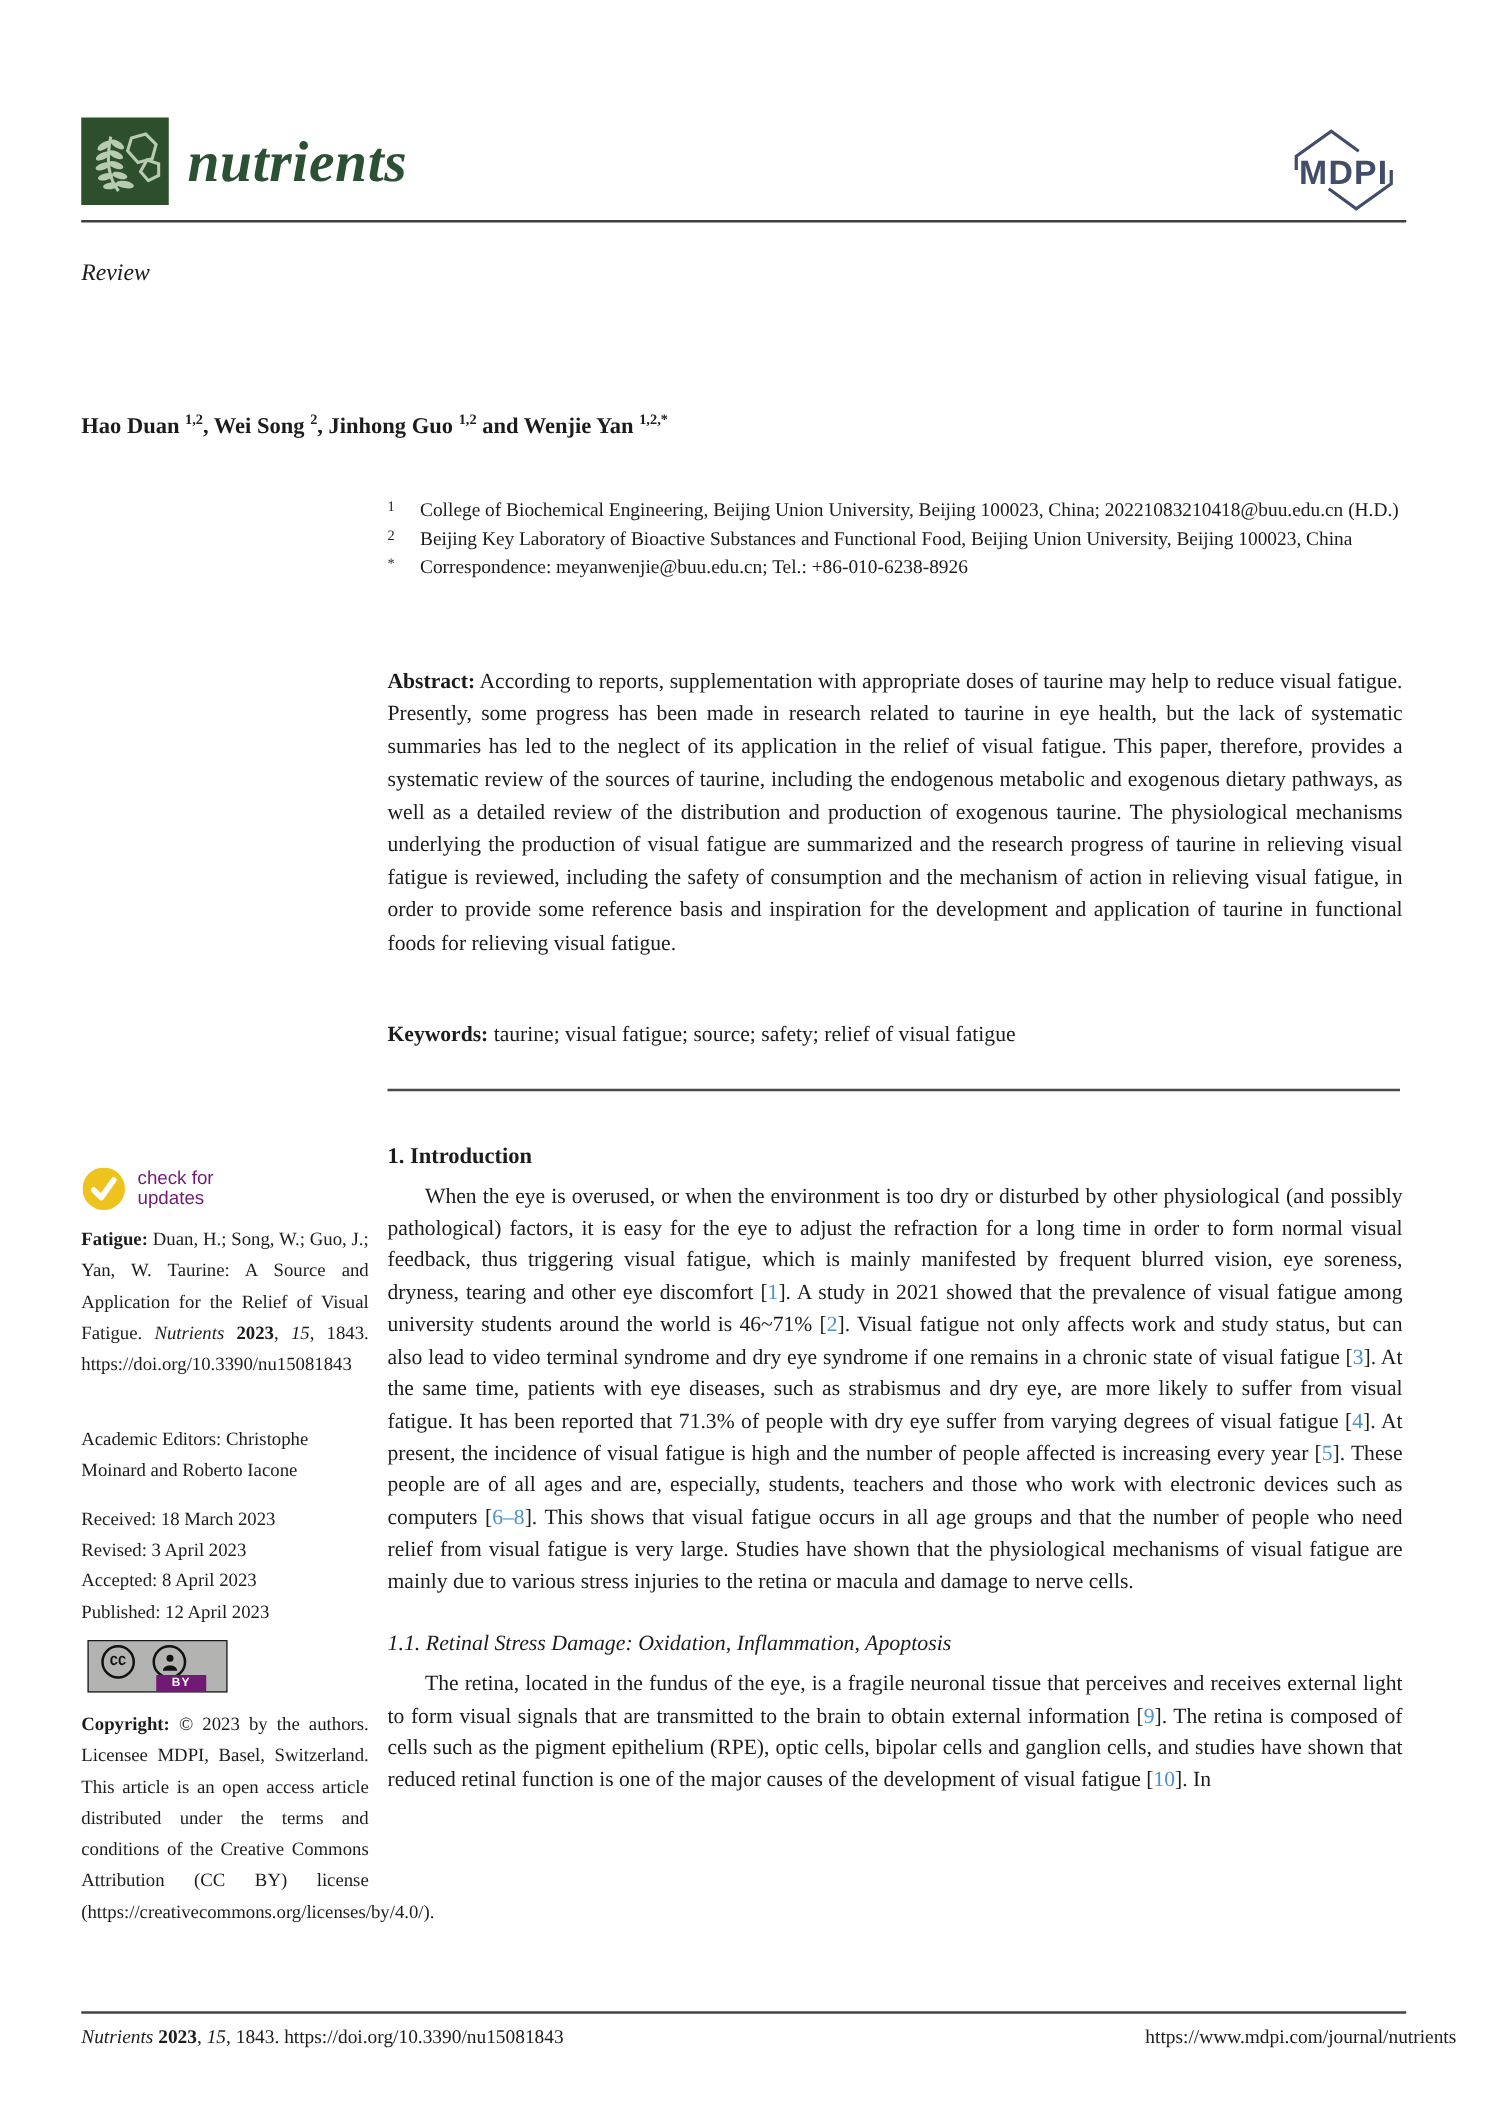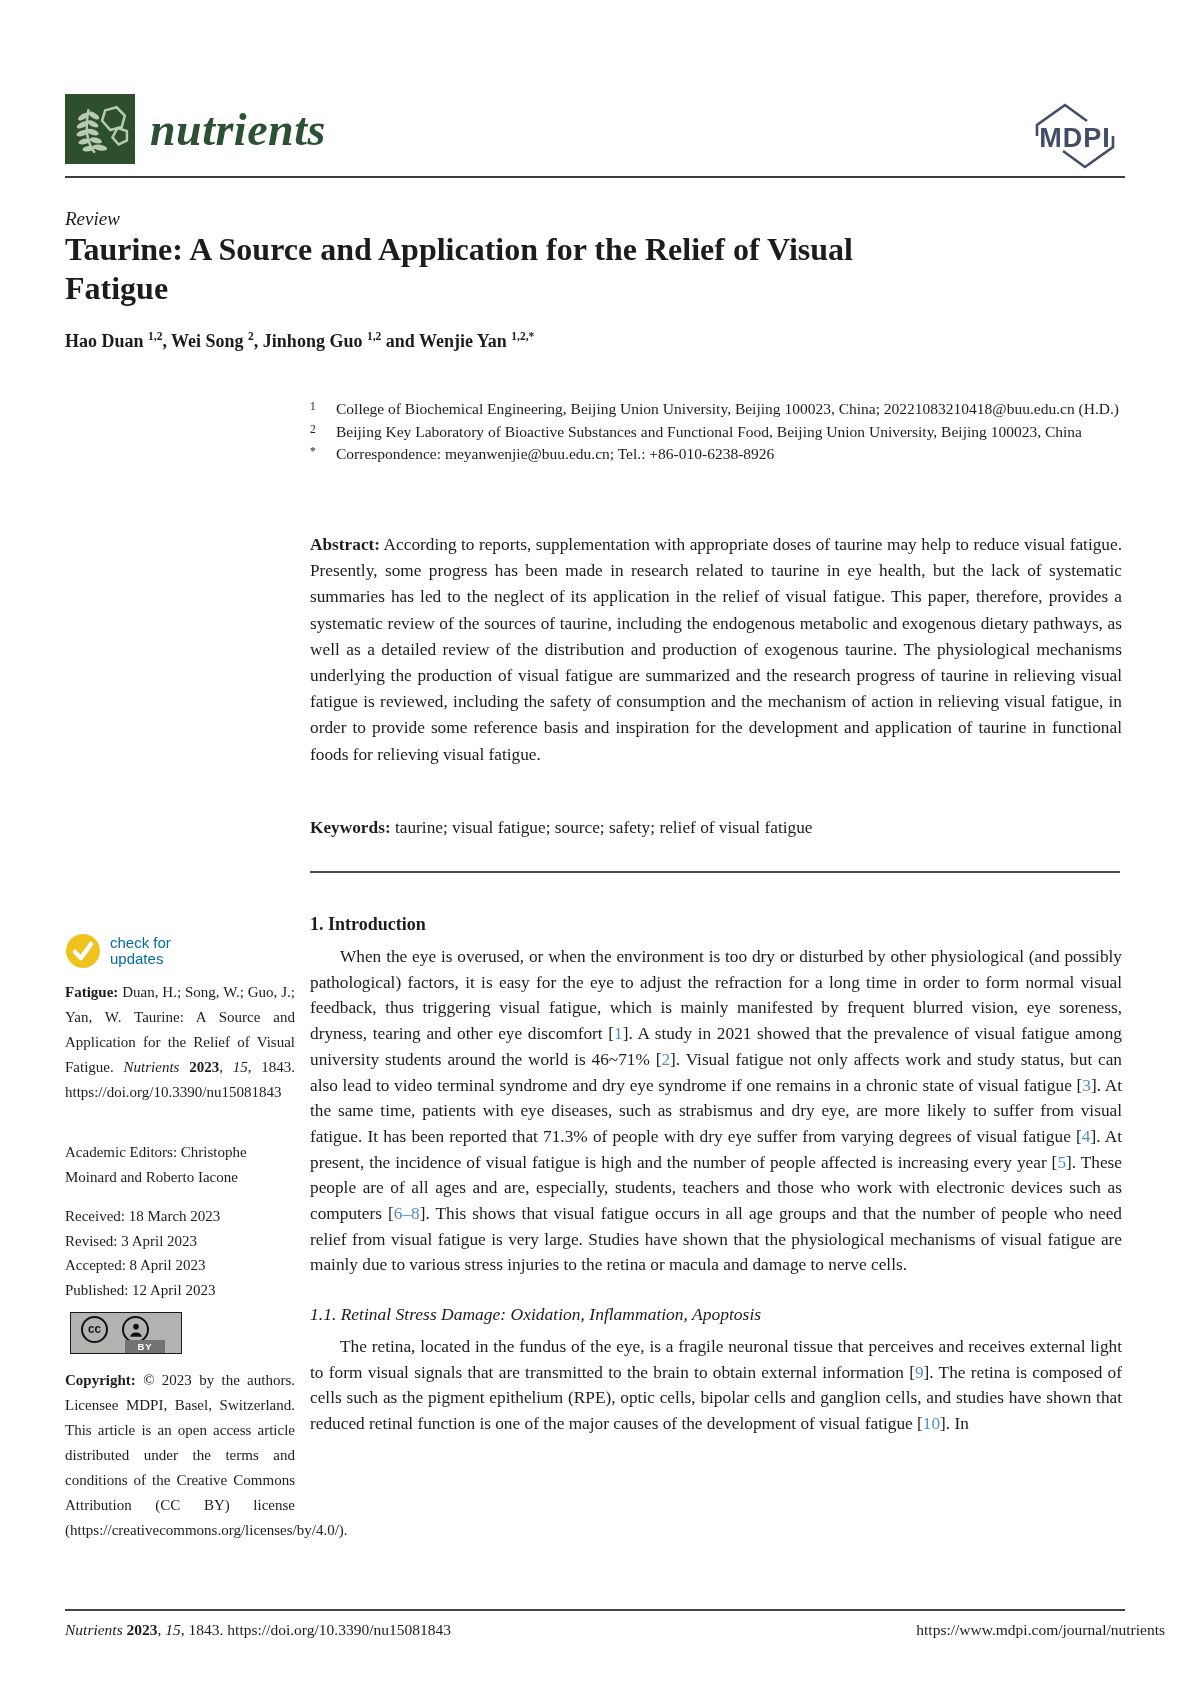--- a/index.html
+++ b/index.html
@@ -42,32 +42,32 @@
   .body-para{position:absolute;left:310px;width:812px;margin:0;font-size:17.3px;line-height:25.7px;
     text-align:justify;text-indent:30px;}
   .para1{top:944px;}
   .subsec-heading{position:absolute;left:310px;top:1304px;font-size:17.5px;font-style:italic;}
   .para2{top:1334px;}
   .cite{color:var(--link);}
   
   .sb{position:absolute;left:65px;width:230px;font-size:15px;line-height:25px;}
   .check-badge{position:absolute;left:66px;top:934px;display:flex;align-items:center;gap:10px;cursor:pointer;}
   .check-circle{width:34px;height:34px;flex:none;}
-  .check-text{font-family:"Liberation Sans",sans-serif;font-size:15px;line-height:16px;color:#0369a1;}
+  .check-text{font-family:"Liberation Sans",sans-serif;font-size:15px;line-height:16px;color:#701a75;}
   .check-text .l2{font-weight:normal;}
   .citation{top:980px;text-align:justify;}
   .editors{top:1140px;}
   .dates{top:1204px;line-height:24.5px;}
   .cc-badge{position:absolute;left:70px;top:1312px;width:112px;height:42px;background:var(--ccgray);
     border:1px solid #1a1a1a;box-sizing:border-box;}
   .cc-row{display:flex;gap:14px;padding:3px 0 0 10px;}
   .cc-circle{width:27px;height:27px;border:2.5px solid #111;border-radius:50%;box-sizing:border-box;
     display:flex;align-items:center;justify-content:center;color:#111;
     font-family:Liberation Mono, monospace;font-weight:bold;font-size:11px;}
-  .by-bar{position:absolute;right:16px;bottom:0;width:40px;height:13px;background:#737373;color:#fff;
+  .by-bar{position:absolute;right:16px;bottom:0;width:40px;height:13px;background:#701a75;color:#fff;
     display:flex;align-items:center;justify-content:center;
     font-family:"Liberation Sans",sans-serif;font-weight:bold;font-size:9.5px;letter-spacing:1px;}
   .copyright{top:1368px;text-align:justify;}
   
   .rule-footer{position:absolute;left:65px;top:1609px;width:1060px;height:2px;background:#444;}
   .footer-left{position:absolute;left:65px;top:1621px;font-size:15.5px;}
   .footer-right{position:absolute;right:65px;top:1621px;font-size:15.5px;text-align:right;}
   p{margin:0;}
 </style>
 </head>
@@ -102,21 +102,20 @@
     <g stroke="#424d69" stroke-width="2.6" fill="none">
       <path d="M9,34 L9,23 L37,3 L59,19"></path>
       <path d="M85,34 L85,45 L57,65 L35,49"></path>
     </g>
     <text x="47" y="45" text-anchor="middle" font-family="Liberation Sans, sans-serif" font-weight="bold" font-size="27" letter-spacing="1" fill="#424d69">MDPI</text>
   </svg>
 
   <div class="rule-header"></div>
 
   <div class="review">Review</div>
-  <h1 class="title" style="margin:0;">Taurine: A Source and Application for the Relief of Visual Fatigue</h1>
   <div class="authors">Hao Duan <sup>1,2</sup>, Wei Song <sup>2</sup>, Jinhong Guo <sup>1,2</sup> and Wenjie Yan <sup>1,2,*</sup></div>
 
   <div class="affils">
     <div class="affil-row">
       <span class="affil-marker">1</span>
       <span class="affil-text">College of Biochemical Engineering, Beijing Union University, Beijing 100023, China; 20221083210418@buu.edu.cn (H.D.)</span>
     </div>
     <div class="affil-row">
       <span class="affil-marker">2</span>
       <span class="affil-text">Beijing Key Laboratory of Bioactive Substances and Functional Food, Beijing Union University, Beijing 100023, China</span>

